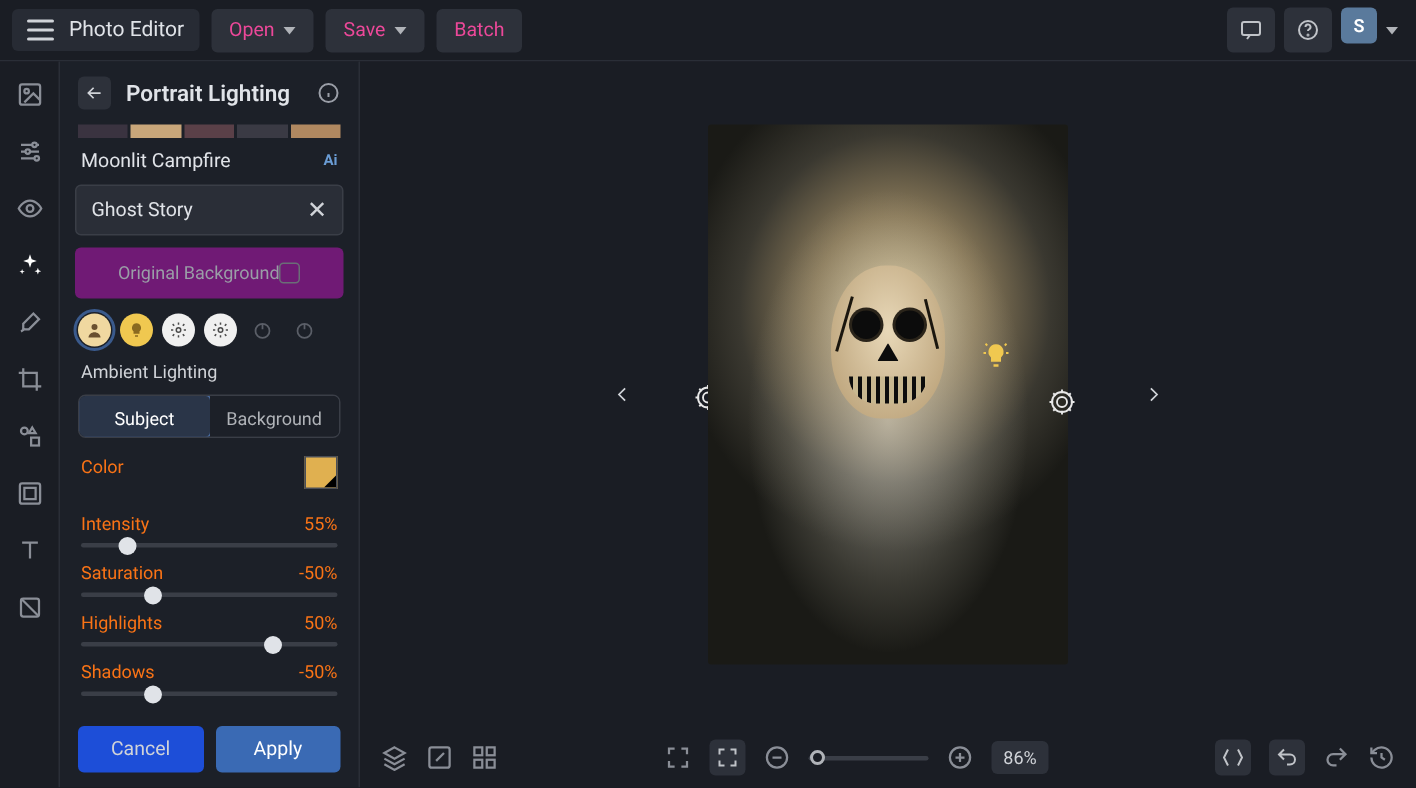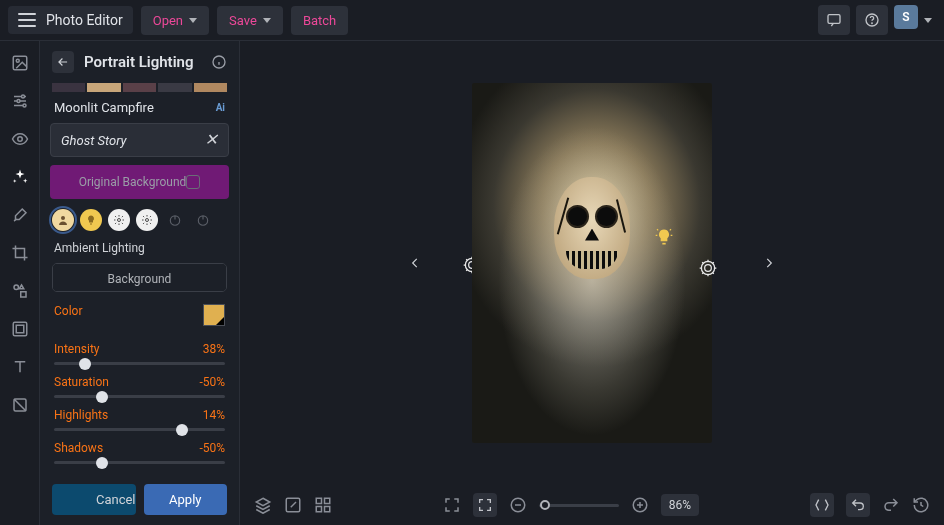--- a/index.html
+++ b/index.html
@@ -33,21 +33,21 @@
 .info-ic { width: 16px; height: 16px; cursor: pointer; }
 
 .preset-strip { height: 10px; margin: 0 12px 4px; display: flex; gap: 2px; }
 .preset-strip span { flex: 1; background: #4a3a44; }
 .preset-strip span:nth-child(1){background:#3a3340;} .preset-strip span:nth-child(2){background:#c8a67a;}
 .preset-strip span:nth-child(3){background:#5a4048;} .preset-strip span:nth-child(4){background:#3a3a44;}
 .preset-strip span:nth-child(5){background:#b08860;}
 .preset-row { display: flex; align-items: center; justify-content: space-between; padding: 4px 14px 8px; font-size: 13px; }
 .ai-badge { font-size: 10px; font-weight: 700; color: #6a9cd4; text-align: center; }
 
-.chip { margin: 0 10px 8px; background: #2a2e37; border: 1px solid #3a3e47; border-radius: 4px; padding: 8px 10px; display: flex; align-items: center; justify-content: space-between; font-size: 13px; font-style: italic; }
+.chip { margin: 0 10px 8px; background: #2a2e37; border: 1px solid #3a3e47; border-radius: 4px; padding: 8px 10px; display: flex; align-items: center; justify-content: space-between; font-size: 13px; }
 .chip .x { cursor: pointer; color: #d0d3d8; font-size: 16px; line-height: 1; }
 
 .orig-row { margin: 0 10px 10px; background: #701a75; border-radius: 4px; padding: 10px; display: flex; align-items: center; justify-content: center; font-size: 12px; color: #9a9ea7; }
 .cb { width: 14px; height: 14px; border: 1.5px solid #6a6e77; border-radius: 3px; cursor: pointer; }
 
 .tool-row { display: flex; gap: 6px; padding: 0 12px 10px; align-items: center; }
 .tool-ic { width: 22px; height: 22px; border-radius: 50%; display: flex; align-items: center; justify-content: center; cursor: pointer; }
 .tool-ic.sel { outline: 2px solid #3a5a8c; outline-offset: 1px; }
 .tool-ic.person { background: #f0d8a0; }
 .tool-ic.bulb { background: #f0c850; }
@@ -63,21 +63,21 @@
 
 .prop { padding: 0 14px 10px; }
 .prop-row { display: flex; justify-content: space-between; font-size: 12px; margin-bottom: 6px; color: #f97316; }
 .swatch { width: 22px; height: 22px; background: #e0b050; border: 1px solid #4a4e57; cursor: pointer; position: relative; overflow: hidden; }
 .swatch::after { content: ""; position: absolute; right: 0; bottom: 0; width: 0; height: 0; border-left: 8px solid transparent; border-bottom: 8px solid #000; }
 .track { height: 3px; background: #3a3e47; border-radius: 2px; position: relative; }
 .knob { position: absolute; top: 50%; width: 12px; height: 12px; background: #e0e3e8; border-radius: 50%; transform: translate(-50%, -50%); cursor: pointer; }
 
 .panel-foot { display: flex; gap: 8px; padding: 10px 12px; margin-top: auto; }
 .panel-foot button { flex: 1; border: none; border-radius: 4px; font-size: 13px; padding: 8px 0; cursor: pointer; }
-.panel-foot .cancel { background: #0c4a6e; color: #d0d3d8; text-align: right; }
+.panel-foot .cancel { background: #1d4ed8; color: #d0d3d8; }
 .panel-foot .apply { background: #3a6ab4; color: #fff; }
 
 
 .stage { flex: 1; position: relative; background: #1a1d24; display: flex; flex-direction: column; }
 .canvas-wrap { flex: 1; position: relative; display: flex; align-items: center; justify-content: center; }
 .photo { width: 240px; height: 360px; background: radial-gradient(ellipse 60% 45% at 52% 34%, #d8c8a0 0%, #8a7a5a 38%, #3a3830 72%, #1a1a16 100%); position: relative; overflow: hidden; border-radius: 2px; }
 .veil { position: absolute; inset: 0; background: radial-gradient(ellipse 50% 55% at 50% 55%, rgba(240,235,220,0.55), rgba(200,195,175,0.18) 55%, transparent 78%); }
 .face { position: absolute; left: 50%; top: 26%; width: 76px; height: 102px; transform: translateX(-50%); background: radial-gradient(ellipse at 50% 42%, #e8d8b8, #c0a880 78%); border-radius: 48% 48% 44% 44%; }
 .eye { position: absolute; width: 19px; height: 19px; background: #0c0c0c; border-radius: 50%; top: 30px; box-shadow: 0 0 0 2px #2a241a; }
 .eye.l { left: 14px; } .eye.r { right: 14px; }
@@ -289,54 +289,55 @@
           <svg width="14" height="14" viewBox="0 0 24 24" fill="none" stroke="currentColor" stroke-width="2">
             <circle cx="12" cy="13" r="8"></circle>
             <path d="M12 5v6"></path>
           </svg>
         </div>
     </div>
 
     <div class="section-label">Ambient Lighting</div>
 
     <div class="seg">
+      <button class="on">Subject</button>
       <button>Background</button>
     </div>
 
     <div class="prop">
       <div class="prop-row">
         <span>Color</span>
         <div class="swatch"></div>
       </div>
     </div>
 
     <div class="prop">
       <div class="prop-row">
         <span>Intensity</span>
-        <span>38%</span>
+        <span>55%</span>
       </div>
       <div class="track">
           <div class="knob" style="left:18%"></div>
         </div>
     </div>
 
     <div class="prop">
       <div class="prop-row">
         <span>Saturation</span>
         <span>-50%</span>
       </div>
       <div class="track">
           <div class="knob" style="left:28%"></div>
         </div>
     </div>
 
     <div class="prop">
       <div class="prop-row">
         <span>Highlights</span>
-        <span>14%</span>
+        <span>50%</span>
       </div>
       <div class="track">
           <div class="knob" style="left:75%"></div>
         </div>
     </div>
 
     <div class="prop">
       <div class="prop-row">
         <span>Shadows</span>
         <span>-50%</span>

